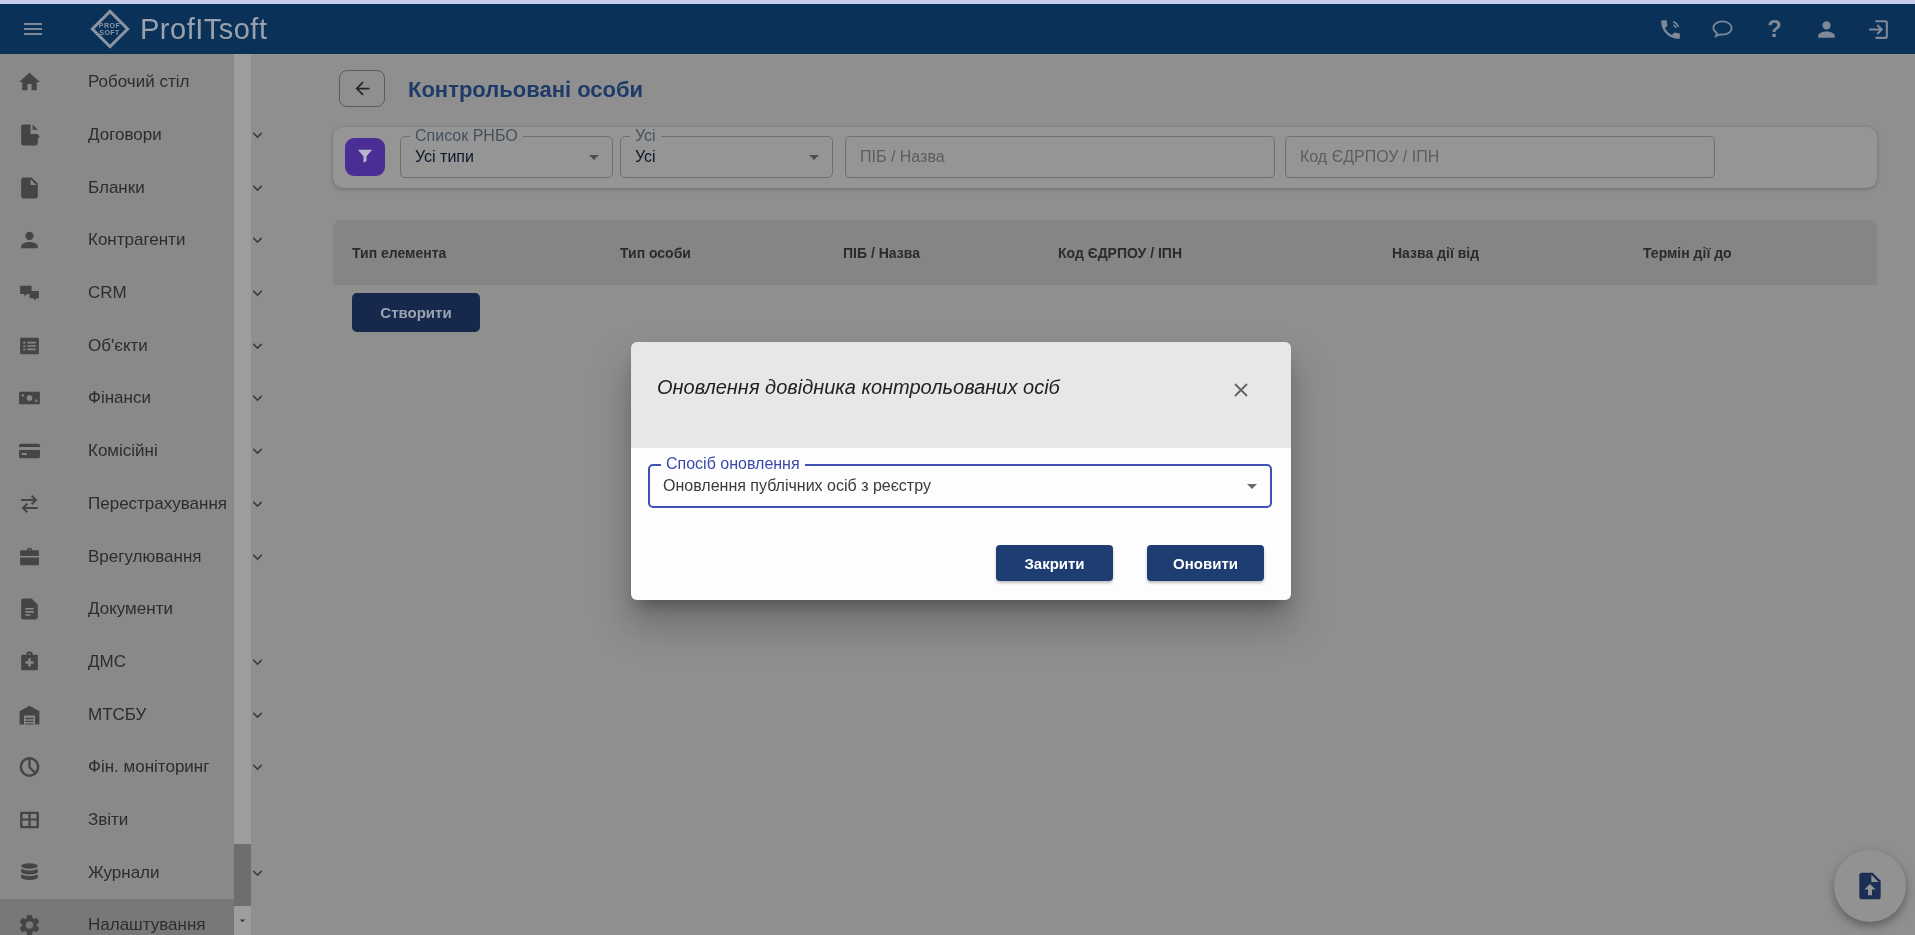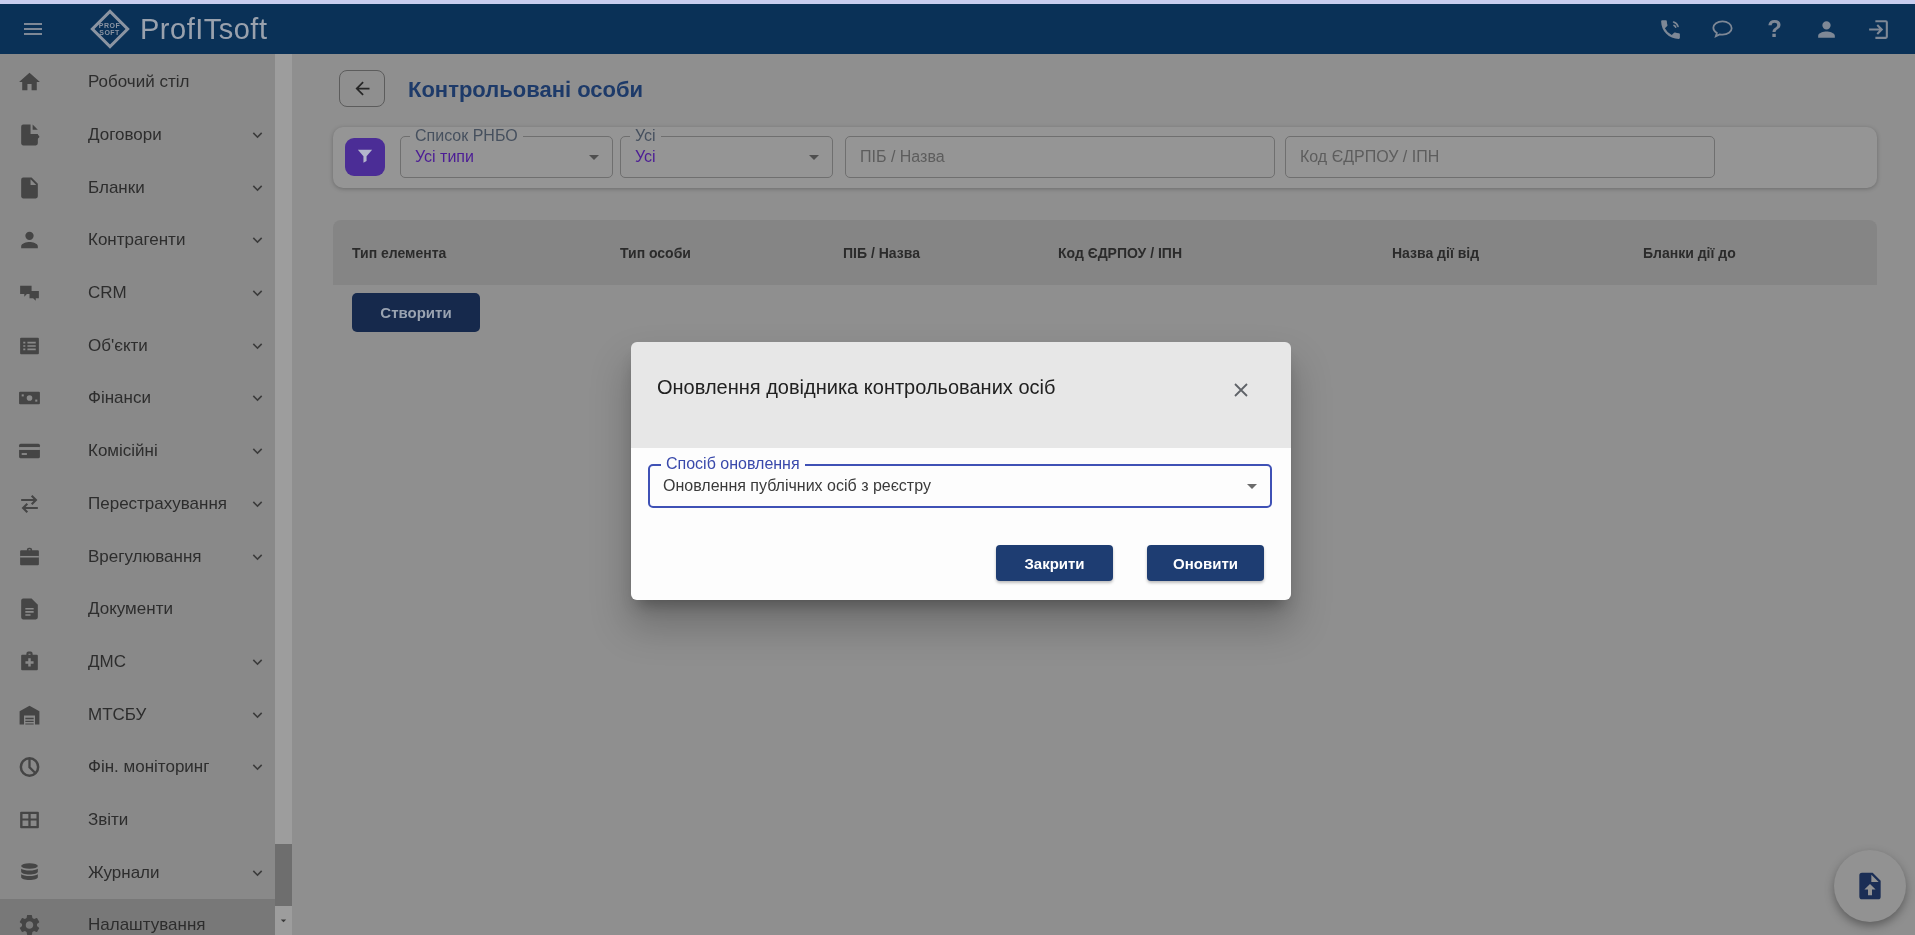--- a/index.html
+++ b/index.html
@@ -27,21 +27,21 @@
     display:flex; align-items:center; justify-content:center; flex:none;
   }
   .diamond-inner { transform:rotate(-45deg); display:flex; flex-direction:column; align-items:center; }
   .diamond-inner span { font-size:7px; font-weight:bold; color:#8b94a2; line-height:1.05; letter-spacing:.5px; }
   .logo-text { font-size:29px; color:#99a1ad; margin-left:16px; font-weight:500; letter-spacing:.5px; }
   .header-icons { margin-left:auto; display:flex; align-items:center; gap:27px; margin-right:24px; }
   .header-icon-btn { width:25px; height:25px; color:#7e8896; background:none; border:none; padding:0; cursor:pointer; }
 
   
   .sidebar {
-    position:absolute; top:54px; left:0; width:292px; height:881px;
+    position:absolute; top:54px; left:0; width:251px; height:881px;
     background:#898989; z-index:5;
   }
   .nav { padding-top:2px; }
   .nav-item { height:52.7px; position:relative; cursor:pointer; }
   .nav-item.active { background:#787878; }
   .nav-icon { position:absolute; left:17px; top:50%; transform:translateY(-50%); width:25px; height:25px; color:#454545; }
   .nav-label { position:absolute; left:88px; top:50%; transform:translateY(-50%); font-size:17px; color:#2d2d2d; white-space:nowrap; }
   .nav-chevron { position:absolute; left:248px; top:50%; transform:translateY(-50%); width:19px; height:19px; color:#3c3c3c; }
   .sb-track { position:absolute; right:0; top:0; width:17px; height:100%; background:#9d9d9d; }
   .sb-thumb { position:absolute; right:0; top:790px; width:17px; height:62px; background:#6e6e6e; cursor:pointer; }
@@ -63,21 +63,21 @@
   }
   .filter-btn {
     position:absolute; left:12px; top:11px; width:40px; height:38px; border:none;
     border-radius:9px; background:#4b2d96; color:#b4b7cc; cursor:pointer; padding:8px;
   }
   .field { position:absolute; top:9px; height:42px; border:1px solid #6f6f6f; border-radius:5px; background:transparent; }
   .field-label {
     position:absolute; top:-8px; left:9px; background:#959595; padding:0 5px;
     font-size:16px; color:#46505e; line-height:14px; white-space:nowrap;
   }
-  .field-value { position:absolute; left:14px; top:50%; transform:translateY(-50%); font-size:16px; color:#4c1d95; white-space:nowrap; }
+  .field-value { position:absolute; left:14px; top:50%; transform:translateY(-50%); font-size:16px; color:#0f172a; white-space:nowrap; }
   .field-arrow { position:absolute; right:6px; top:50%; transform:translateY(-50%); width:24px; height:24px; color:#4f4f4f; }
   .sel { cursor:pointer; }
   .sel-1 { left:67px;  width:213px; }
   .sel-2 { left:287px; width:213px; }
   .inp-1 { left:512px; width:430px; }
   .inp-2 { left:952px; width:430px; }
   .field input {
     width:100%; height:100%; border:none; background:transparent; outline:none;
     padding:0 14px; font-size:16px; color:#2a2a2a; font-family:"Liberation Sans", sans-serif;
   }
@@ -104,21 +104,21 @@
   .fab .ic { width:32px; height:32px; color:#1b2e55; }
 
   
   .backdrop { position:absolute; inset:0; z-index:40; background:rgba(0,0,0,0); }
   .modal {
     position:absolute; left:631px; top:342px; width:660px; height:258px; z-index:50;
     border-radius:6px; overflow:hidden; display:flex; flex-direction:column;
     box-shadow:0 11px 15px -7px rgba(0,0,0,.3), 0 24px 38px 3px rgba(0,0,0,.22);
   }
   .modal-header { height:106px; background:#e7e7e7; position:relative; flex:none; }
-  .modal-title { position:absolute; left:26px; top:34px; font-size:20px; font-weight:500; color:#212121; }
+  .modal-title { position:absolute; left:26px; top:34px; font-size:20px; font-weight:500; color:#212121;font-style:italic; }
   .modal-close {
     position:absolute; right:36px; top:34px; width:28px; height:28px;
     background:none; border:none; color:#5f6368; cursor:pointer; padding:2px;
   }
   .modal-body { flex:1; background:#fdfdfd; position:relative; }
   .modal-select {
     position:absolute; left:17px; top:16px; width:624px; height:44px;
     border:2px solid #3f51b5; border-radius:5px; cursor:pointer;
   }
   .modal-select .field-label { background:#fdfdfd; color:#3949ab; left:11px; top:-9px; }
@@ -399,21 +399,21 @@
       <input type="text" placeholder="Код ЄДРПОУ / ІПН" style="">
     </div>
   </section>
 
   <div class="table-header" id="table-header">
       <div class="th" style="width: 268px;">Тип елемента</div>
       <div class="th" style="width: 223px;">Тип особи</div>
       <div class="th" style="width: 215px;">ПІБ / Назва</div>
       <div class="th" style="width: 334px;">Код ЄДРПОУ / ІПН</div>
       <div class="th" style="width: 251px;">Назва дії від</div>
-      <div class="th" style="width: 253px;">Бланки дії до</div>
+      <div class="th" style="width: 253px;">Термін дії до</div>
     </div>
 
   <button class="create-btn">Створити</button>
 
   <button class="fab">
     <span class="ic">
       <svg viewBox="0 0 24 24" fill="currentColor">
           <path d="M14 2H6a2 2 0 0 0-2 2v16c0 1.1.9 2 2 2h12a2 2 0 0 0 2-2V8l-6-6zm-1 7V3.5L18.5 9H13z"></path>
           <path d="M12 10.5l4.2 4.2h-2.7V19h-3v-4.3H7.8z" fill="#929292"></path>
         </svg>

